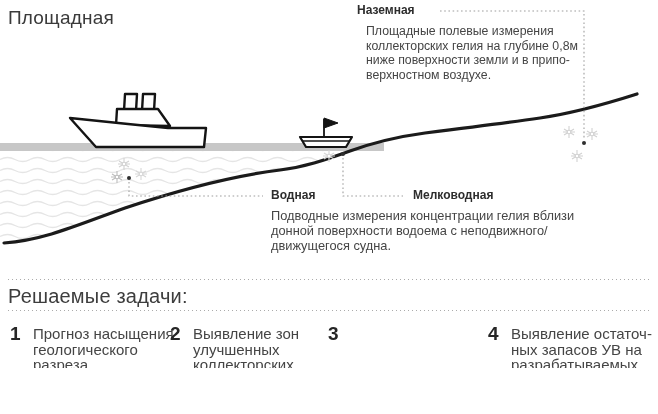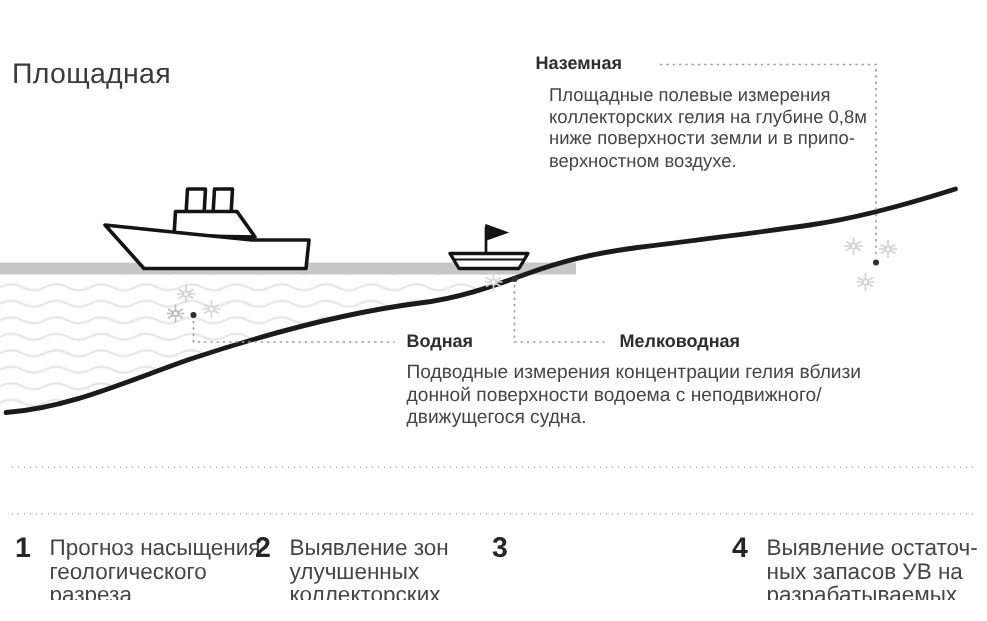--- a/index.html
+++ b/index.html
@@ -1,18 +1,18 @@
 <!DOCTYPE html>
 <html><head>
 <meta charset="utf-8">
 <style>
   html,body{margin:0;padding:0;background:#fff;}
   #stage{
     position:relative;width:658px;height:368px;background:#ffffff;overflow:hidden;
-    font-family:"Liberation Sans", sans-serif;color:#3f3f3f;margin-top:32px;
+    font-family:"Liberation Sans", sans-serif;color:#3f3f3f;
   }
   #scene{position:absolute;left:0;top:0;}
   .abs{position:absolute;}
   .title{font-size:19px;color:#3a3a3a;letter-spacing:.2px;}
   .zone-label{font-size:12px;font-weight:bold;color:#2d2d2d;}
   .annot{font-size:12.3px;line-height:14.6px;color:#454545;white-space:pre-line;}
   .annot2{font-size:12.8px;line-height:15px;color:#454545;white-space:pre-line;}
   .dotline{
     height:2px;
     background-image:repeating-linear-gradient(to right,#ababab 0 1px,transparent 1px 4px);
@@ -99,20 +99,21 @@
   <div class="abs zone-label" style="left:271px;top:188px;text-align:center;">Водная</div>
 
   <div class="abs zone-label" style="left:413px;top:188px;">Мелководная</div>
 
   <div class="abs annot2" style="left:271px;top:208px;width:345px;">Подводные измерения концентрации гелия вблизи
 донной поверхности водоема с неподвижного/
 движущегося судна.</div>
 
   <div class="abs dotline" style="left:8px;top:279px;width:642px;"></div>
 
+  <div class="abs section-heading" style="left:8px;top:285px;">Решаемые задачи:</div>
 
   <div class="abs dotline" style="left:8px;top:310px;width:642px;"></div>
 
   <div class="task" style="left:10px;">
     <span class="num">1</span>
     <span class="txt">Прогноз насыщения
 геологического
 разреза</span>
   </div>
   <div class="task" style="left:170px;">

